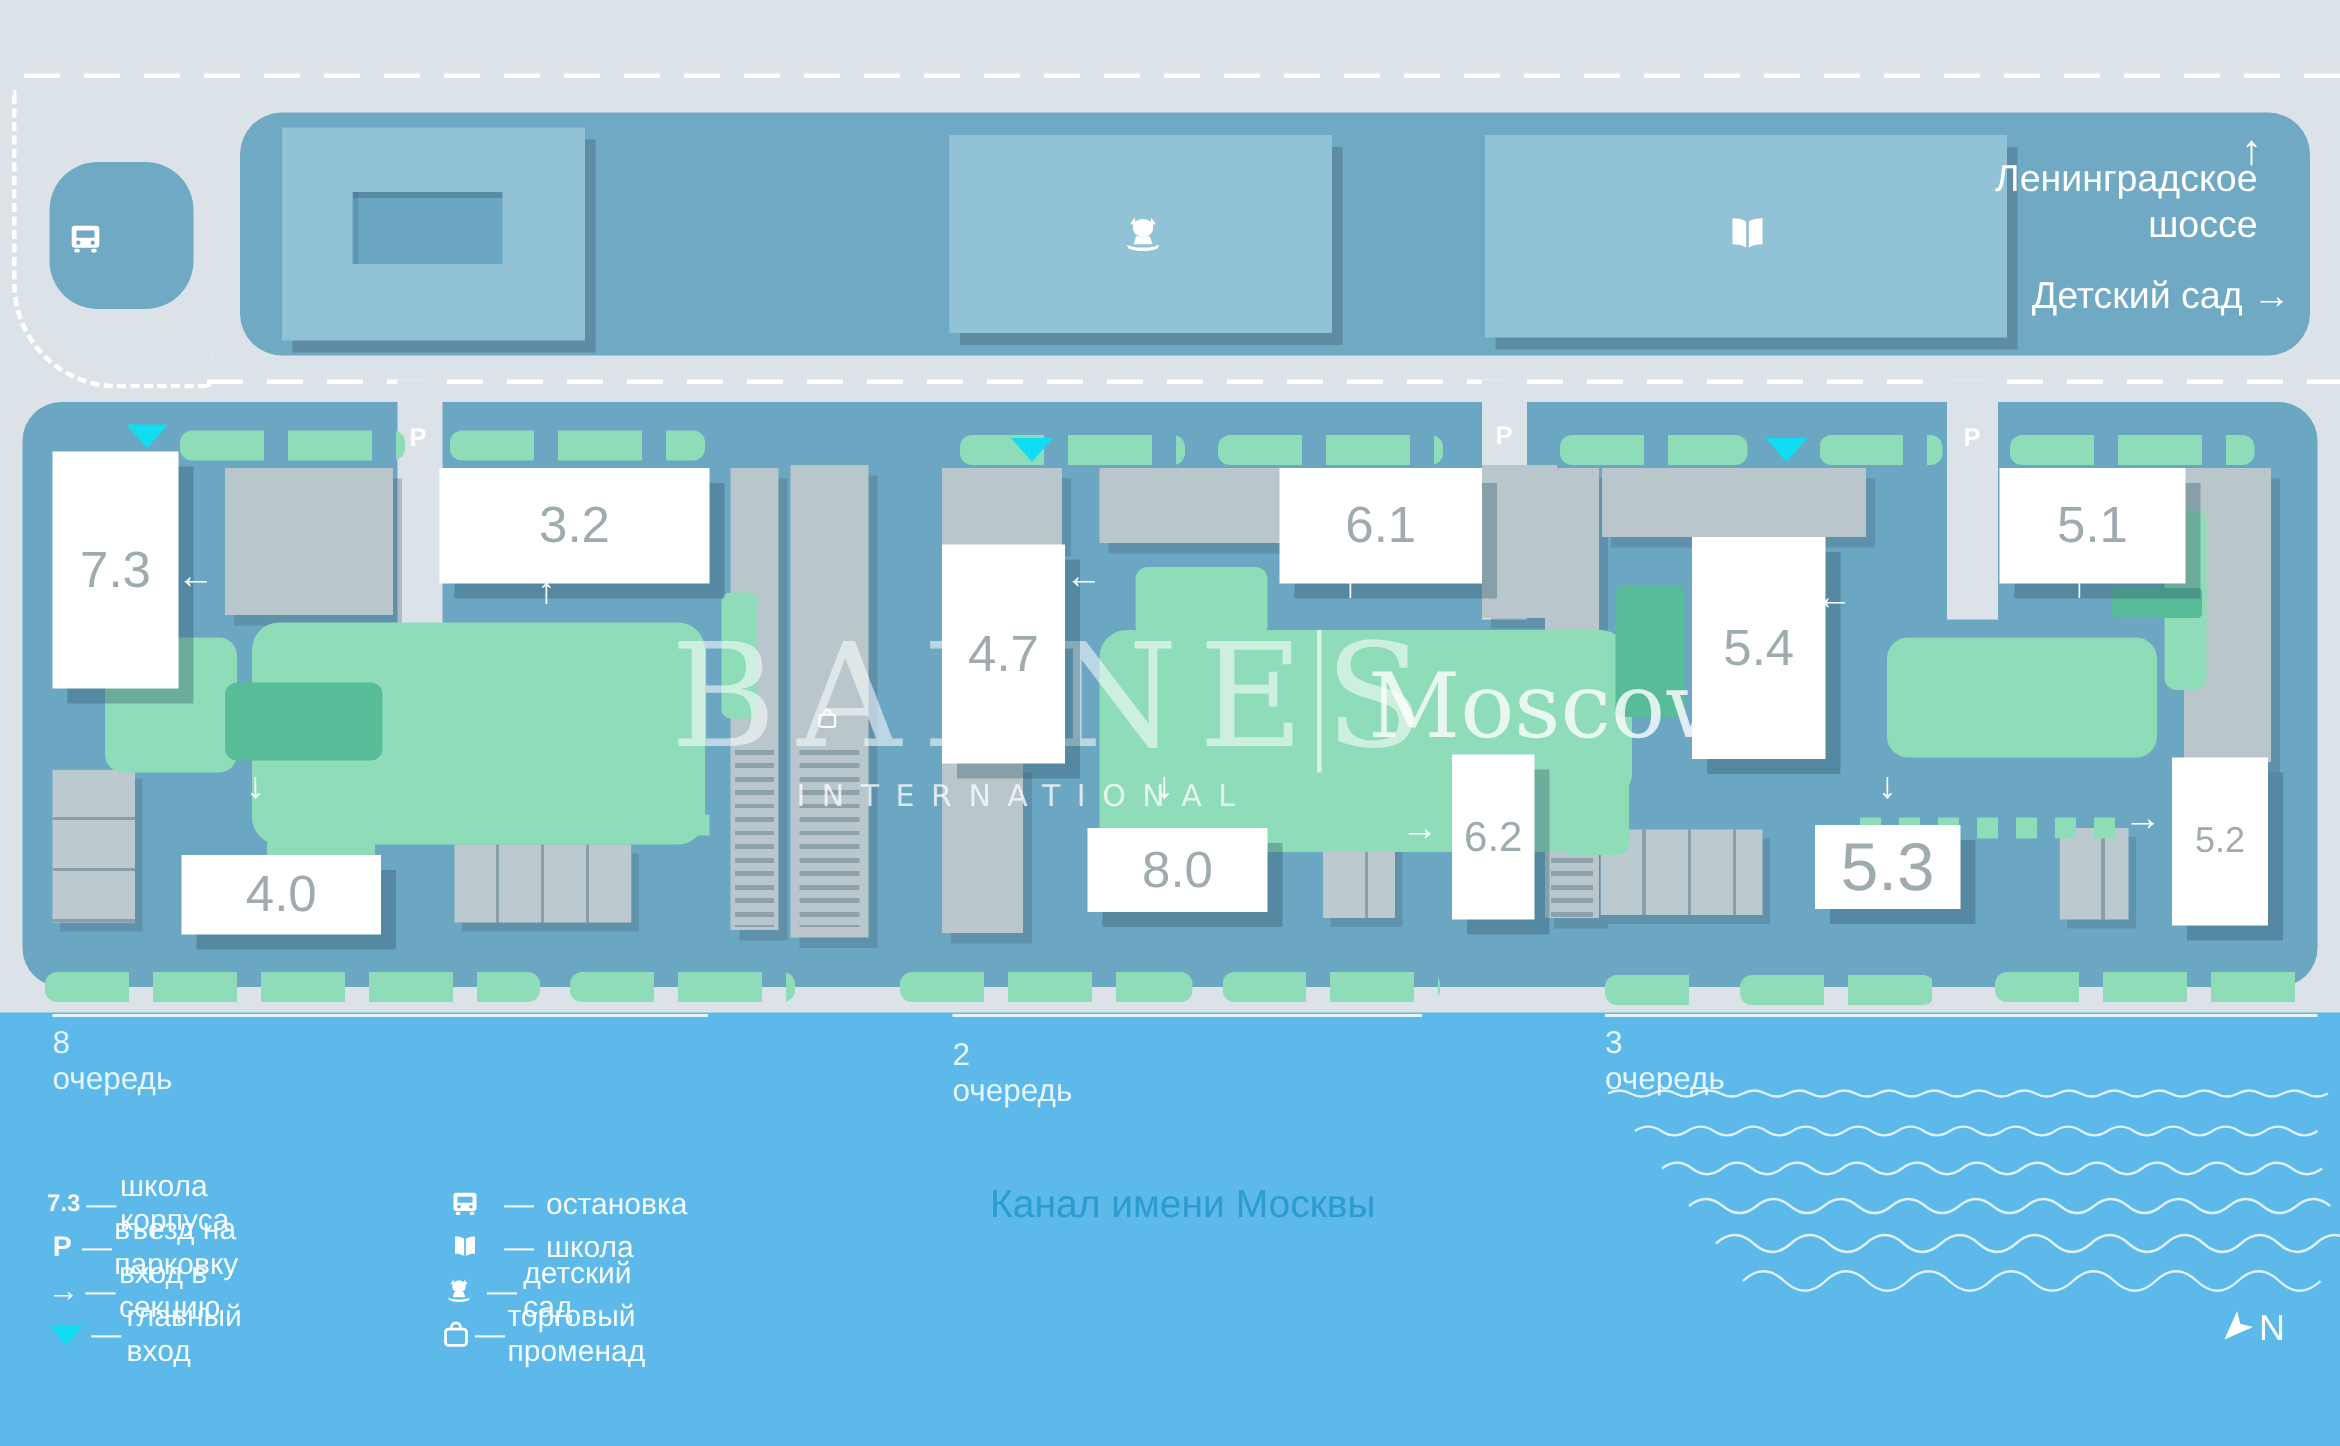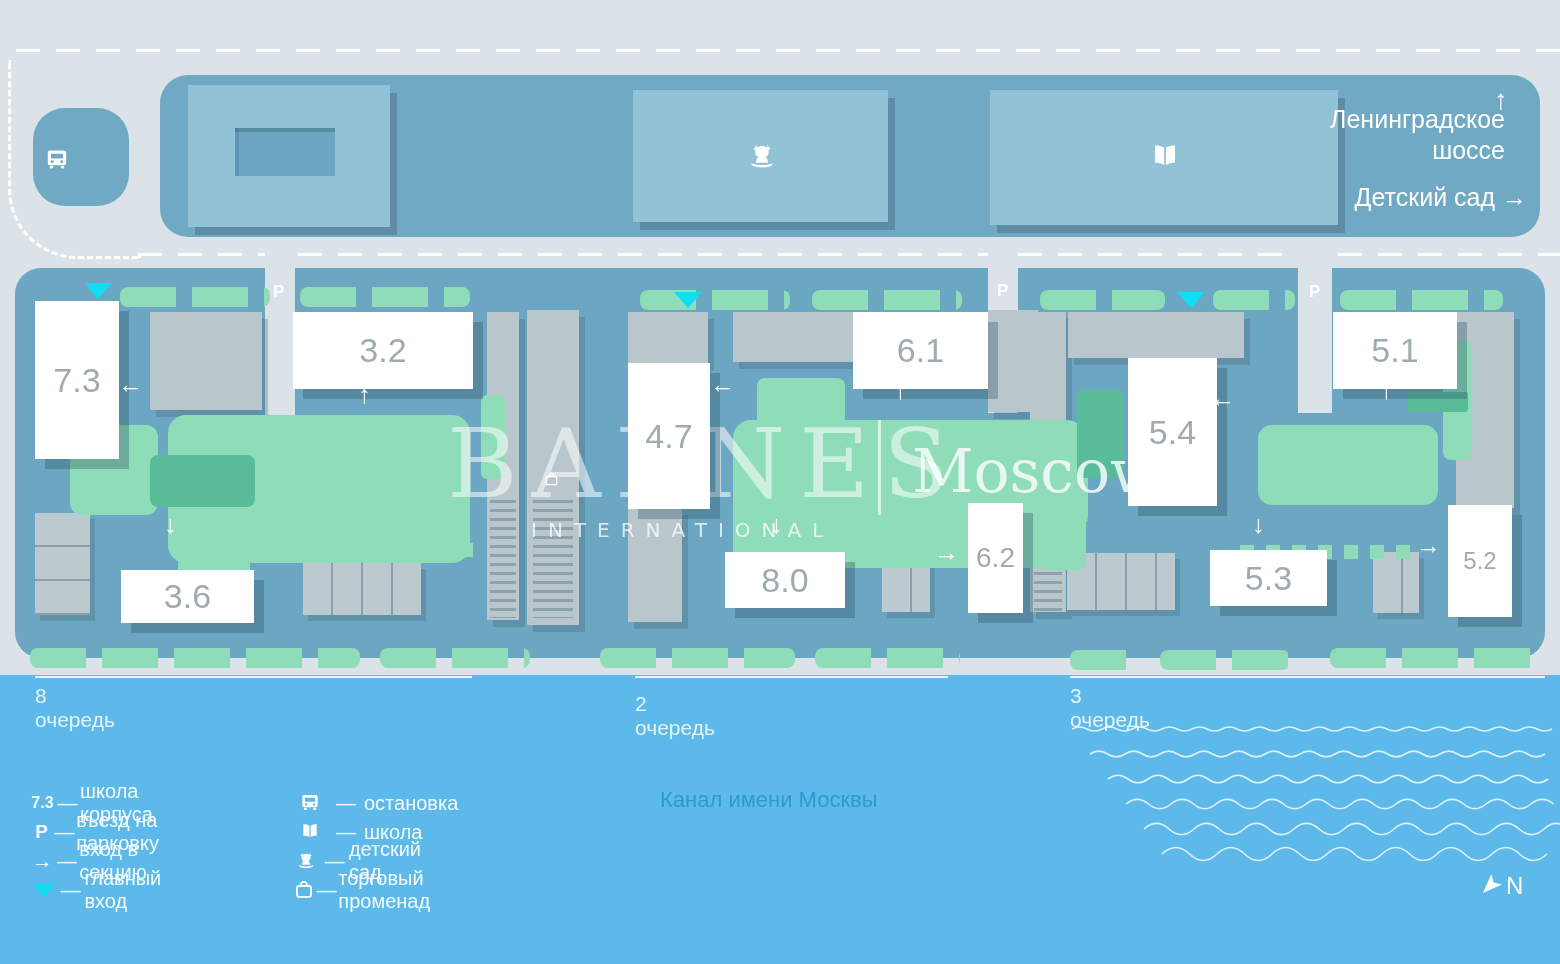--- a/index.html
+++ b/index.html
@@ -32,21 +32,21 @@
   .tri{width:0;height:0;border-left:14px solid transparent;border-right:14px solid transparent;border-top:16px solid #10dcf2;}
   .pmark{color:#fff;font-weight:bold;font-size:17px;}
   .earrow{color:#fff;font-size:25px;line-height:1;}
   
   .wm{color:rgba(255,255,255,.55);font-family:"DejaVu Serif","Liberation Serif",serif;}
   .wm-intl{color:rgba(255,255,255,.75);font-family:"DejaVu Sans","Liberation Sans",sans-serif;letter-spacing:11px;font-size:20px;}
   
   .water{background:#5cb9e9;}
   .phase-line{height:2px;background:rgba(255,255,255,.85);}
   .phase-label{color:rgba(235,248,253,.95);font-size:21px;}
-  .canal{color:#2b9cce;font-size:22px;}
+  .canal{color:#2b9cce;font-size:26px;}
   
   .lg-row{position:absolute;display:flex;align-items:center;color:#f4fafc;font-size:20px;height:26px;}
   .lg-sym{display:flex;align-items:center;justify-content:center;width:36px;}
   .lg-dash{width:36px;text-align:center;}
   .lg-tri{width:0;height:0;border-left:11px solid transparent;border-right:11px solid transparent;border-top:13px solid #10dcf2;}
   .compass{display:flex;align-items:center;color:#fff;}
   .icon svg{display:block;}
 </style>
 </head>
 <body>
@@ -130,28 +130,28 @@
     </div>
 
   <div class="abs wm" style="left:447px;top:408px;font-size:96px;letter-spacing:14px;">BARNES</div>
   <div class="abs" style="left:878px;top:420px;width:3px;height:95px;background:rgba(255,255,255,.65);"></div>
   <div class="abs wm" style="left:912px;top:436px;font-size:60px;color:rgba(255,255,255,.8);">Moscow</div>
   <div class="abs wm-intl" style="left:531px;top:518px;">INTERNATIONAL</div>
 
   <div id="features" class="abs" style="left:0;top:0;">
       <div class="bld" style="position: absolute; left: 35px; top: 301px; width: 84px; height: 158px; font-size: 34px;">7.3</div>
       <div class="bld" style="position: absolute; left: 293px; top: 312px; width: 180px; height: 77px; font-size: 34px;">3.2</div>
-      <div class="bld" style="position: absolute; left: 121px; top: 570px; width: 133px; height: 53px; font-size: 34px;">3.6</div>
+      <div class="bld" style="position: absolute; left: 121px; top: 570px; width: 133px; height: 53px; font-size: 34px;">4.0</div>
       <div class="bld" style="position: absolute; left: 628px; top: 363px; width: 82px; height: 146px; font-size: 34px;">4.7</div>
       <div class="bld" style="position: absolute; left: 853px; top: 312px; width: 135px; height: 77px; font-size: 34px;">6.1</div>
       <div class="bld" style="position: absolute; left: 725px; top: 552px; width: 120px; height: 56px; font-size: 34px;">8.0</div>
       <div class="bld" style="position: absolute; left: 968px; top: 503px; width: 55px; height: 110px; font-size: 28px;">6.2</div>
       <div class="bld" style="position: absolute; left: 1128px; top: 358px; width: 89px; height: 148px; font-size: 34px;">5.4</div>
       <div class="bld" style="position: absolute; left: 1333px; top: 312px; width: 124px; height: 77px; font-size: 34px;">5.1</div>
-      <div class="bld" style="position: absolute; left: 1210px; top: 550px; width: 117px; height: 56px; font-size: 34px;">5.3</div>
+      <div class="bld" style="position: absolute; left: 1210px; top: 550px; width: 97px; height: 56px; font-size: 45px;">5.3</div>
       <div class="bld" style="position: absolute; left: 1448px; top: 505px; width: 64px; height: 112px; font-size: 24px;">5.2</div>
       <div class="tri" style="position: absolute; left: 84px; top: 283px;"></div>
       <div class="tri" style="position: absolute; left: 674px; top: 292px;"></div>
       <div class="tri" style="position: absolute; left: 1177px; top: 292px;"></div>
       <div class="pmark" style="position: absolute; left: 273px; top: 282px;">P</div>
       <div class="pmark" style="position: absolute; left: 997px; top: 281px;">P</div>
       <div class="pmark" style="position: absolute; left: 1309px; top: 282px;">P</div>
       <div class="earrow" style="position: absolute; left: 118px; top: 372px;">←</div>
       <div class="earrow" style="position: absolute; left: 358px; top: 382px;">↑</div>
       <div class="earrow" style="position: absolute; left: 164px; top: 512px;">↓</div>

